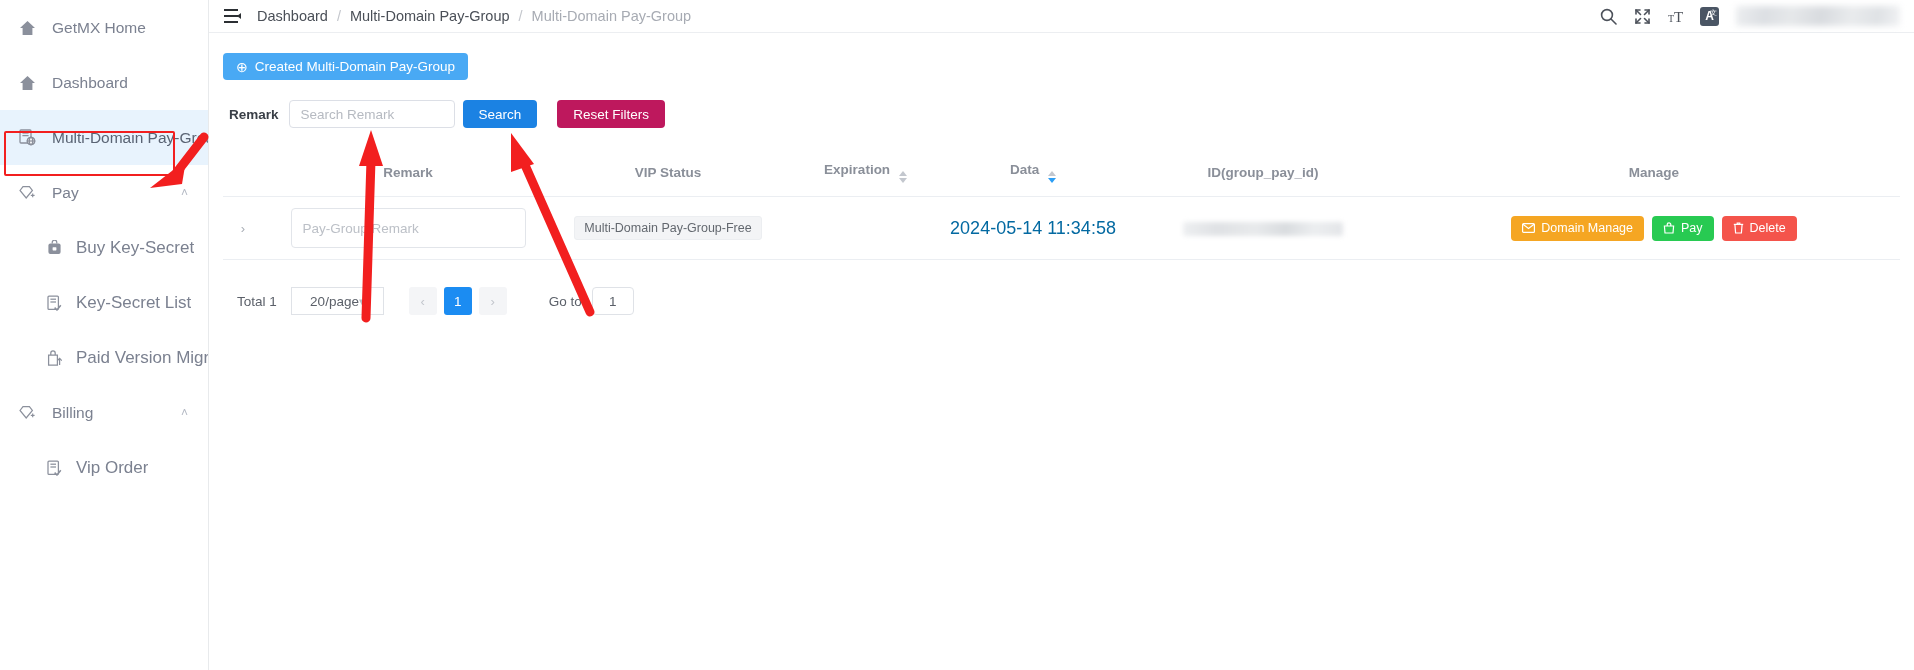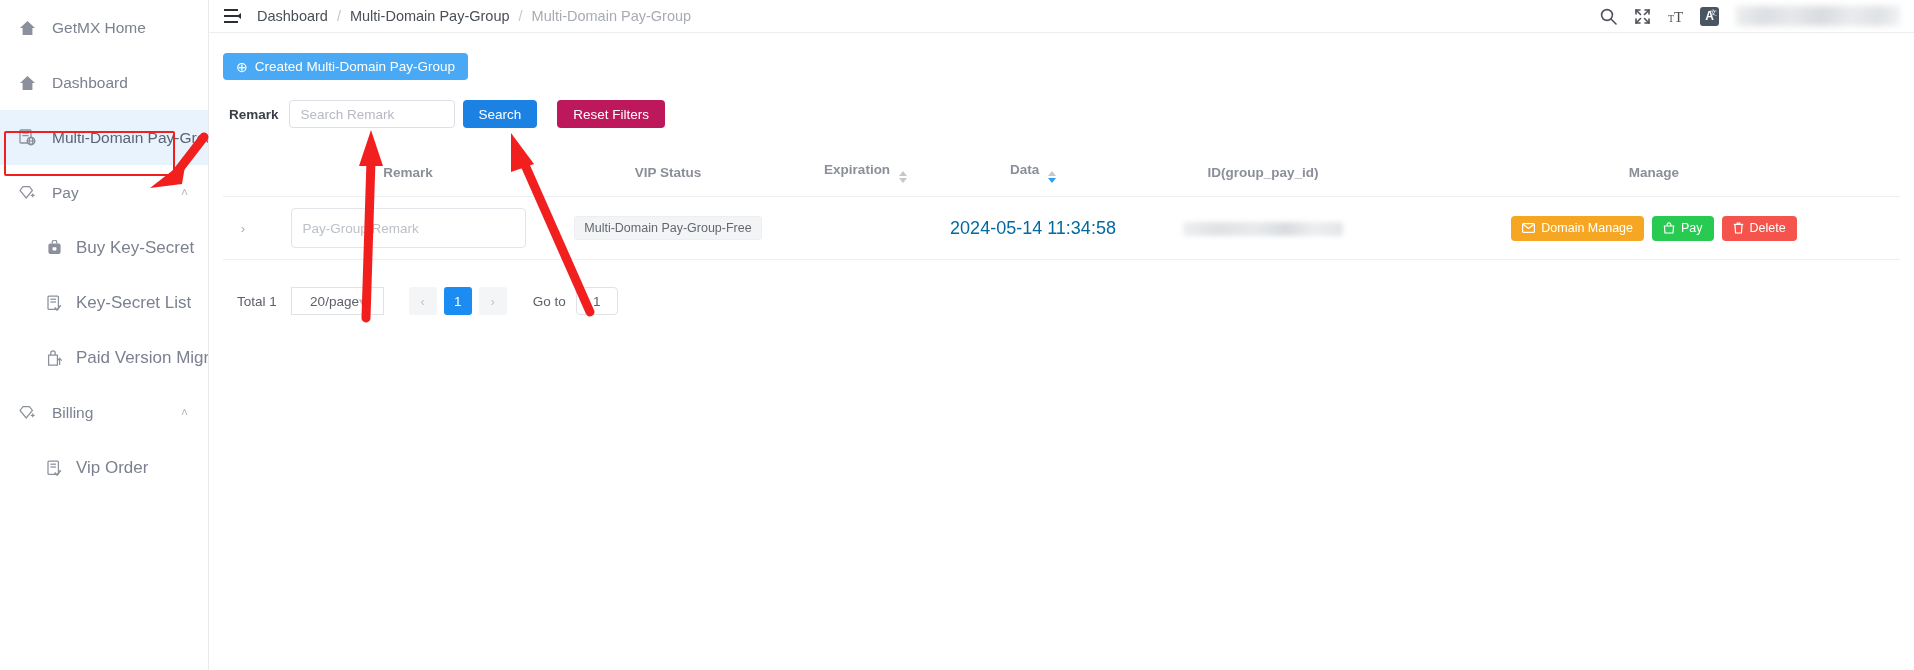--- a/index.html
+++ b/index.html
@@ -157,21 +157,21 @@
     width: 28px; height: 28px; background: #f4f5f7; border-radius: 3px;
     display: flex; align-items: center; justify-content: center;
     color: #c3c7cd; font-size: 13px; cursor: pointer;
   }
   .pg-arrow.prev { margin-left: 25px; }
   .pg-num {
     width: 28px; height: 28px; background: #1b8cf2; color: #fff; border-radius: 3px;
     display: flex; align-items: center; justify-content: center;
     font-size: 13.5px; margin: 0 7px; cursor: pointer;
   }
-  .pg-goto { margin-left: 26px; margin-right: 10px; }
+  .pg-goto { margin-left: 42px; margin-right: 10px; }
   .pg-input {
     width: 42px; height: 28px; border: 1px solid #dfe2e7; border-radius: 4px;
     text-align: center; font-size: 13.5px; color: #5b6069; outline: none; font-family: inherit;
   }
 
   
   .arrows { position: absolute; inset: 0; pointer-events: none; z-index: 50; }
 </style>
 </head>
 <body>

